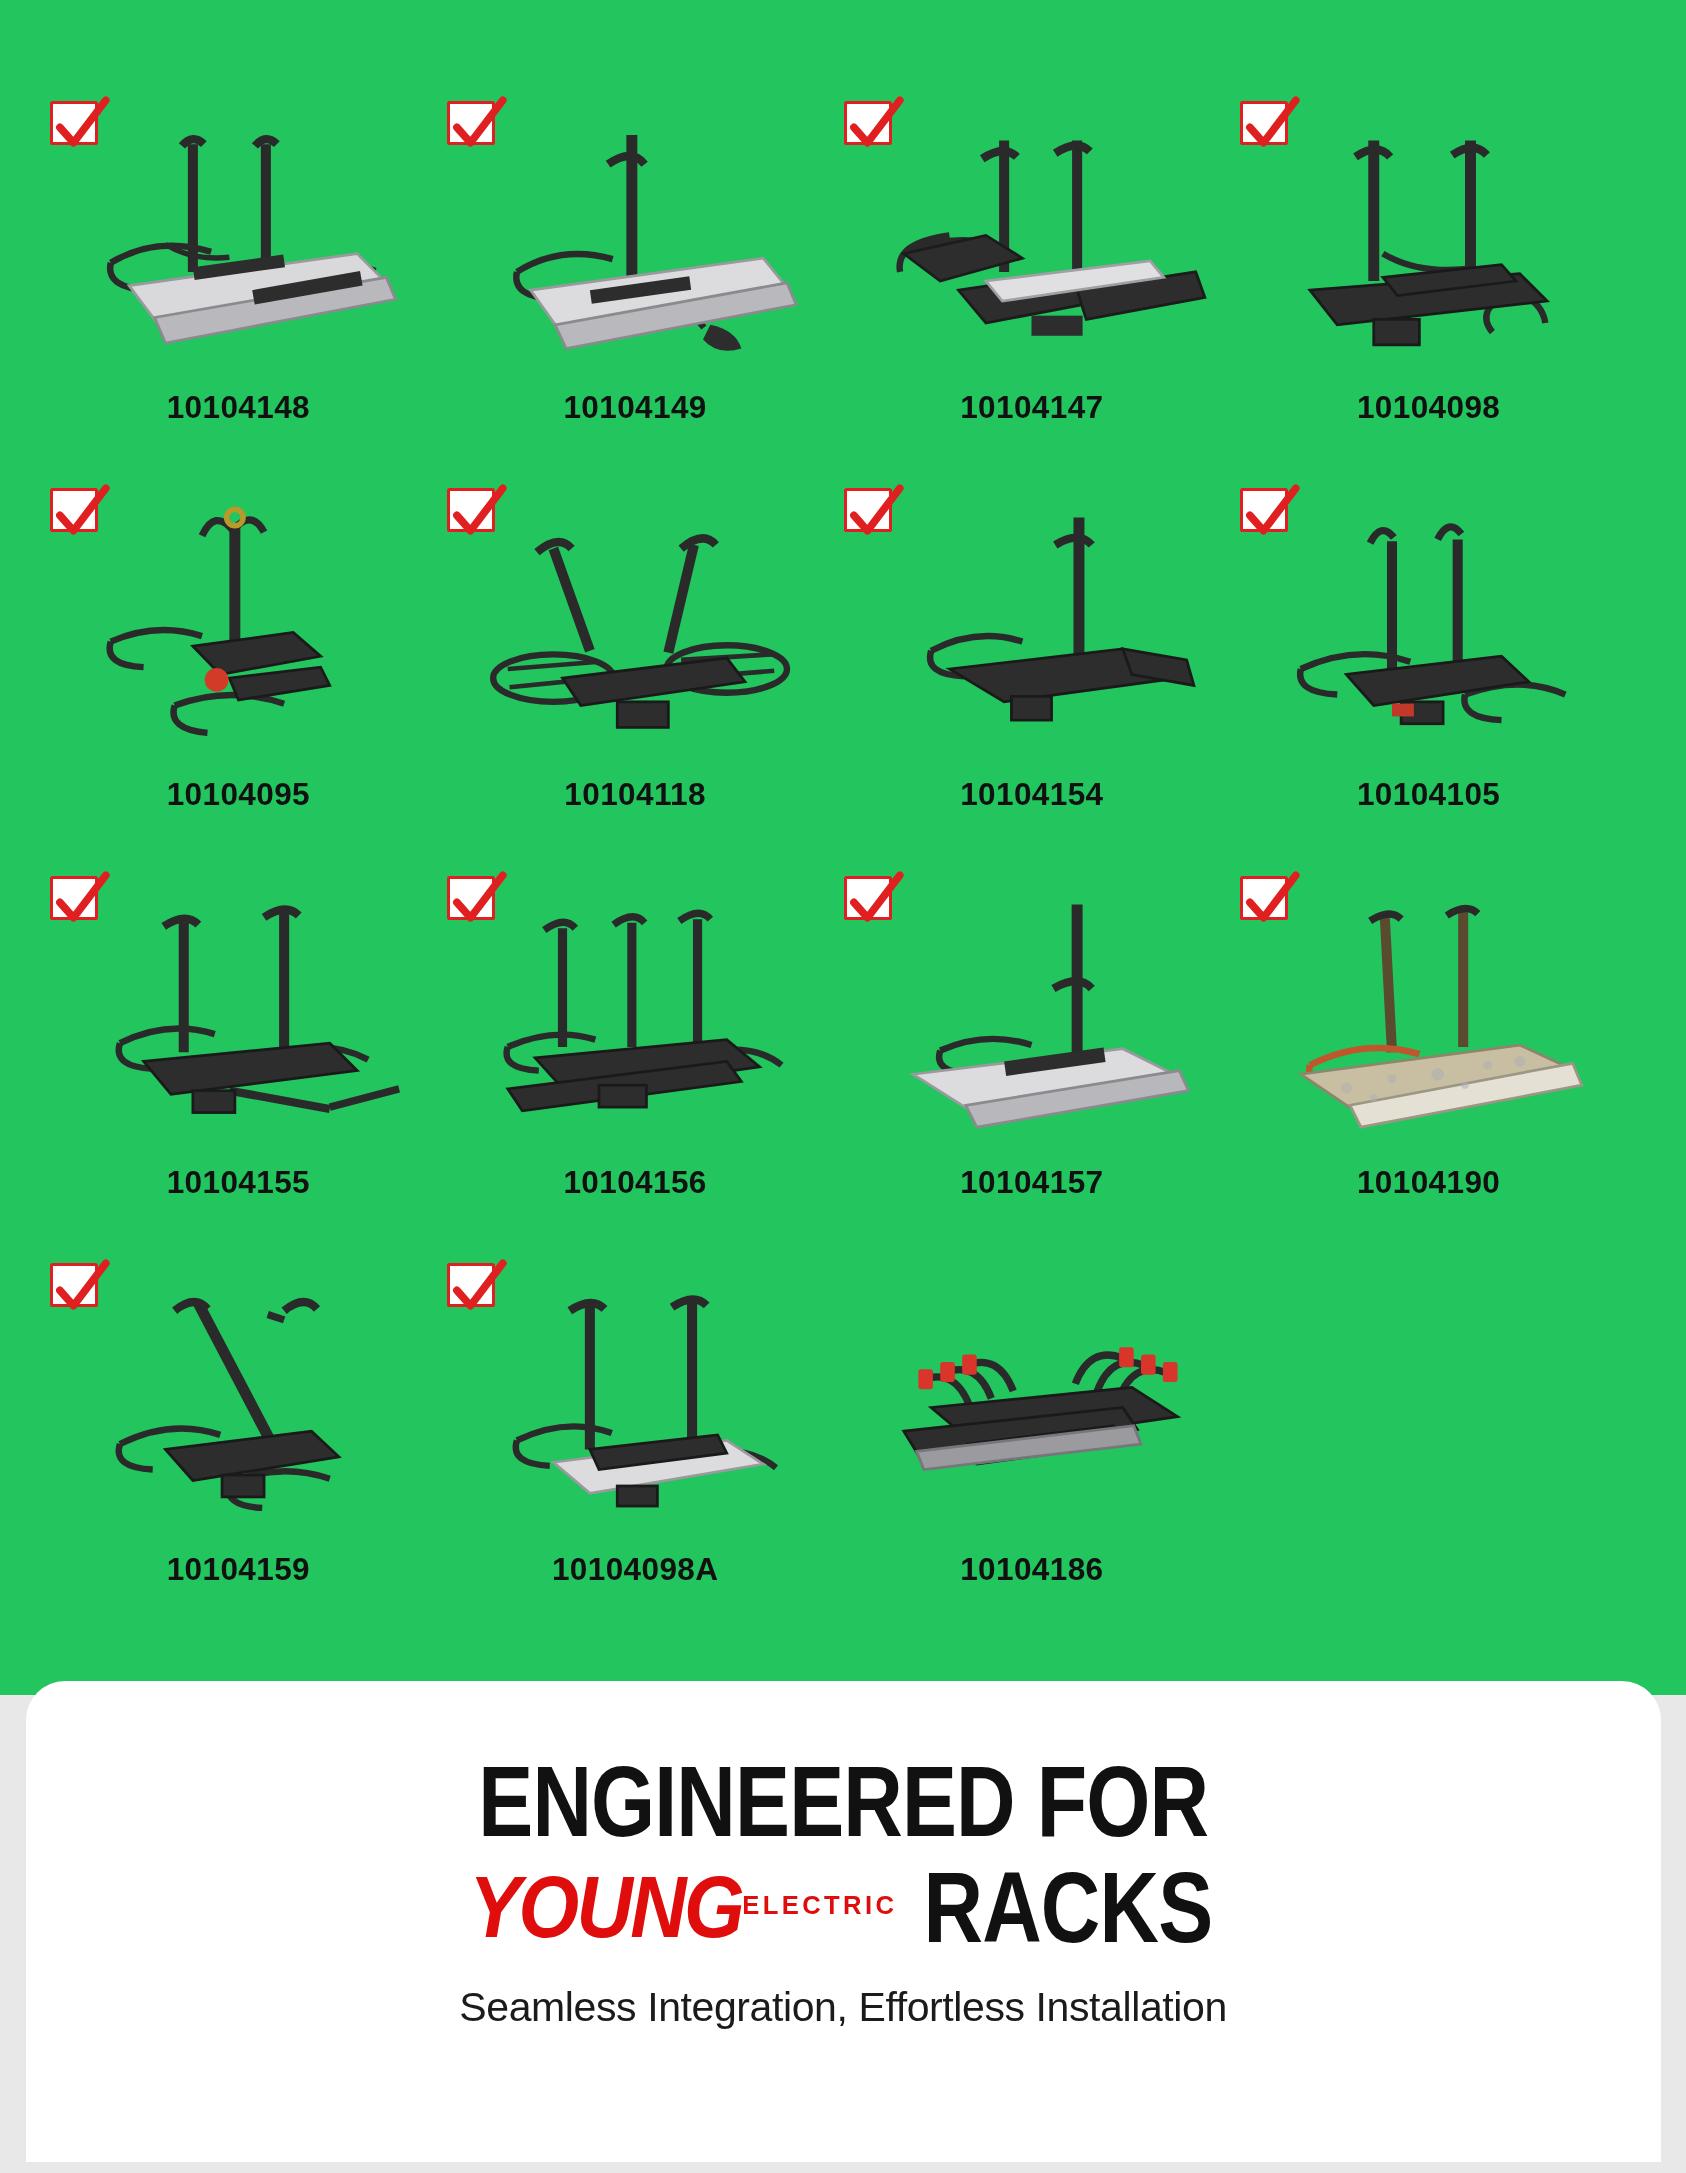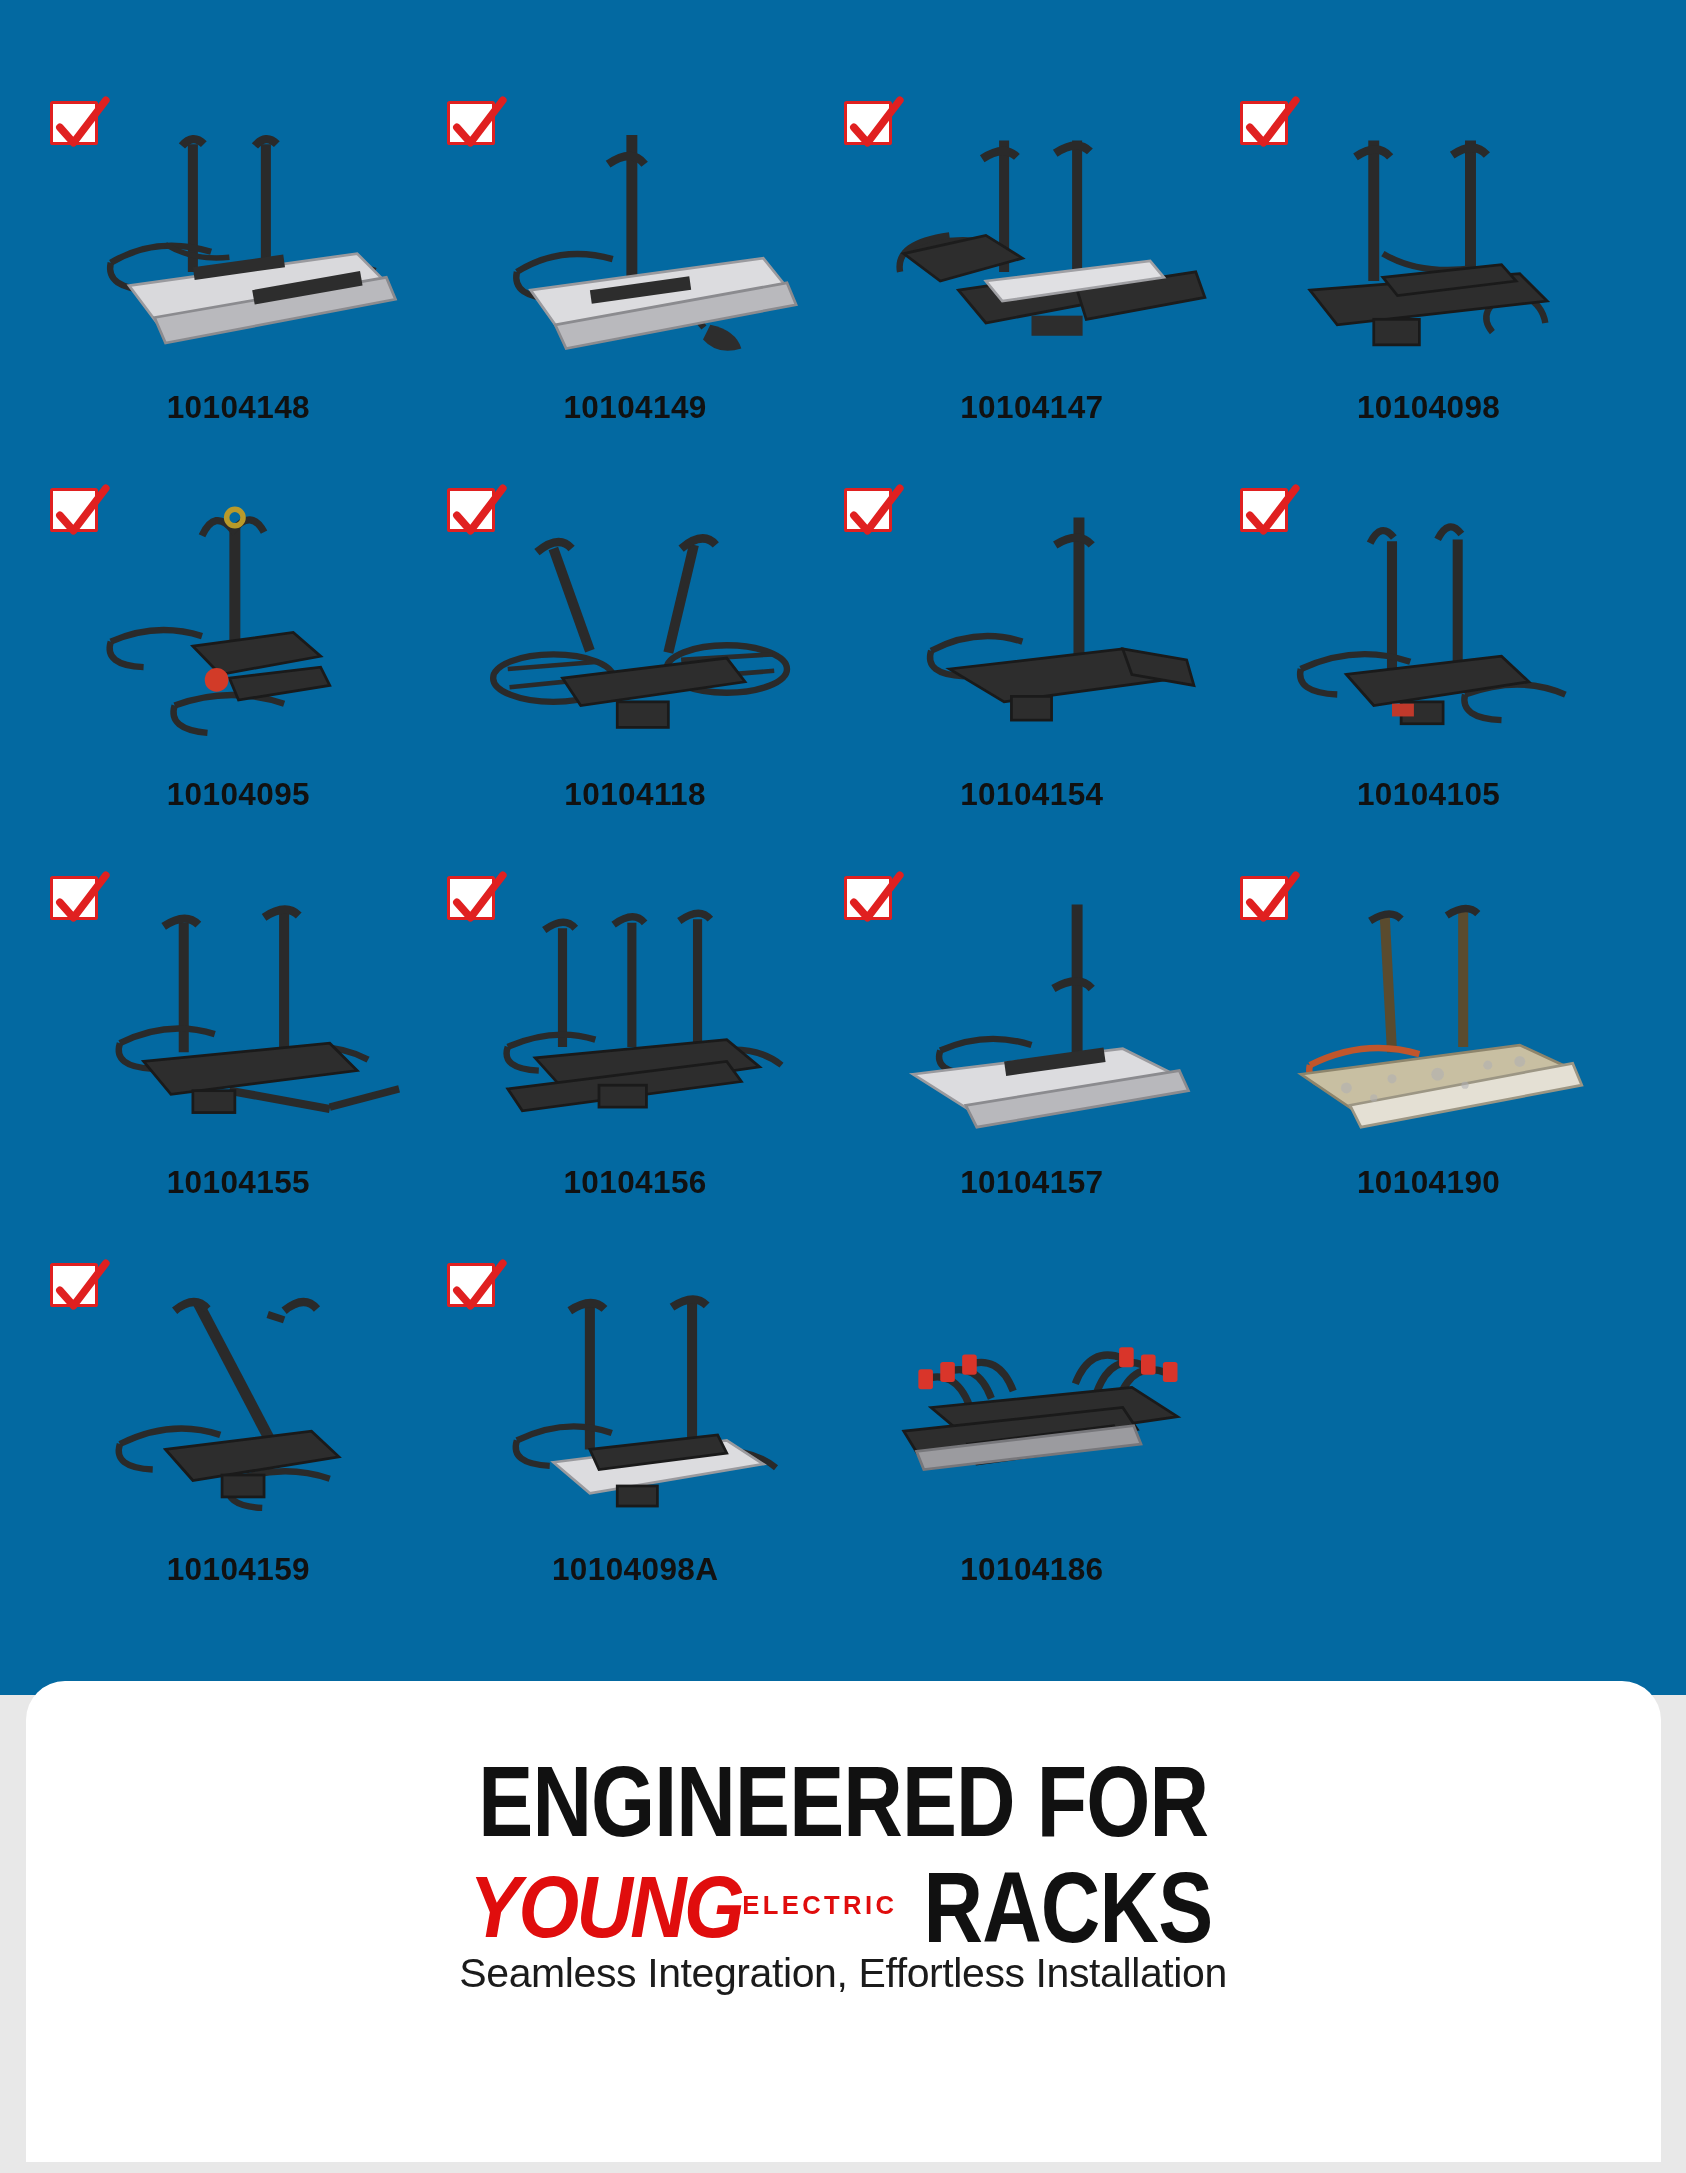--- a/index.html
+++ b/index.html
@@ -15,21 +15,21 @@
     height: 2174px;
     background: #e8e8e8;
     overflow: hidden;
   }
   
   #grid-panel {
     position: absolute;
     left: 0; top: 0;
     width: 1687px;
     height: 1695px;
-    background: #0369a1;
+    background: #22c55e;
     padding: 94px 60px 0 40px;
   }
   .grid {
     display: grid;
     grid-template-columns: repeat(4, 1fr);
     grid-template-rows: repeat(4, 1fr);
     column-gap: 0px;
     row-gap: 0px;
     width: 100%;
     height: 1550px;
@@ -123,20 +123,21 @@
   }
   #headline-2 {
     font-size: 85px;
     font-weight: 900;
     color: #111111;
     letter-spacing: -0.9px;
     transform: scaleY(1.18) scaleX(0.97);
     line-height: 1;
   }
   #subtitle {
+    margin-top: 34px;
     font-size: 41px;
     color: #1b1b1b;
     letter-spacing: -0.4px;
   }
 </style>
 </head>
 <body>
 
 <div id="page">
 

